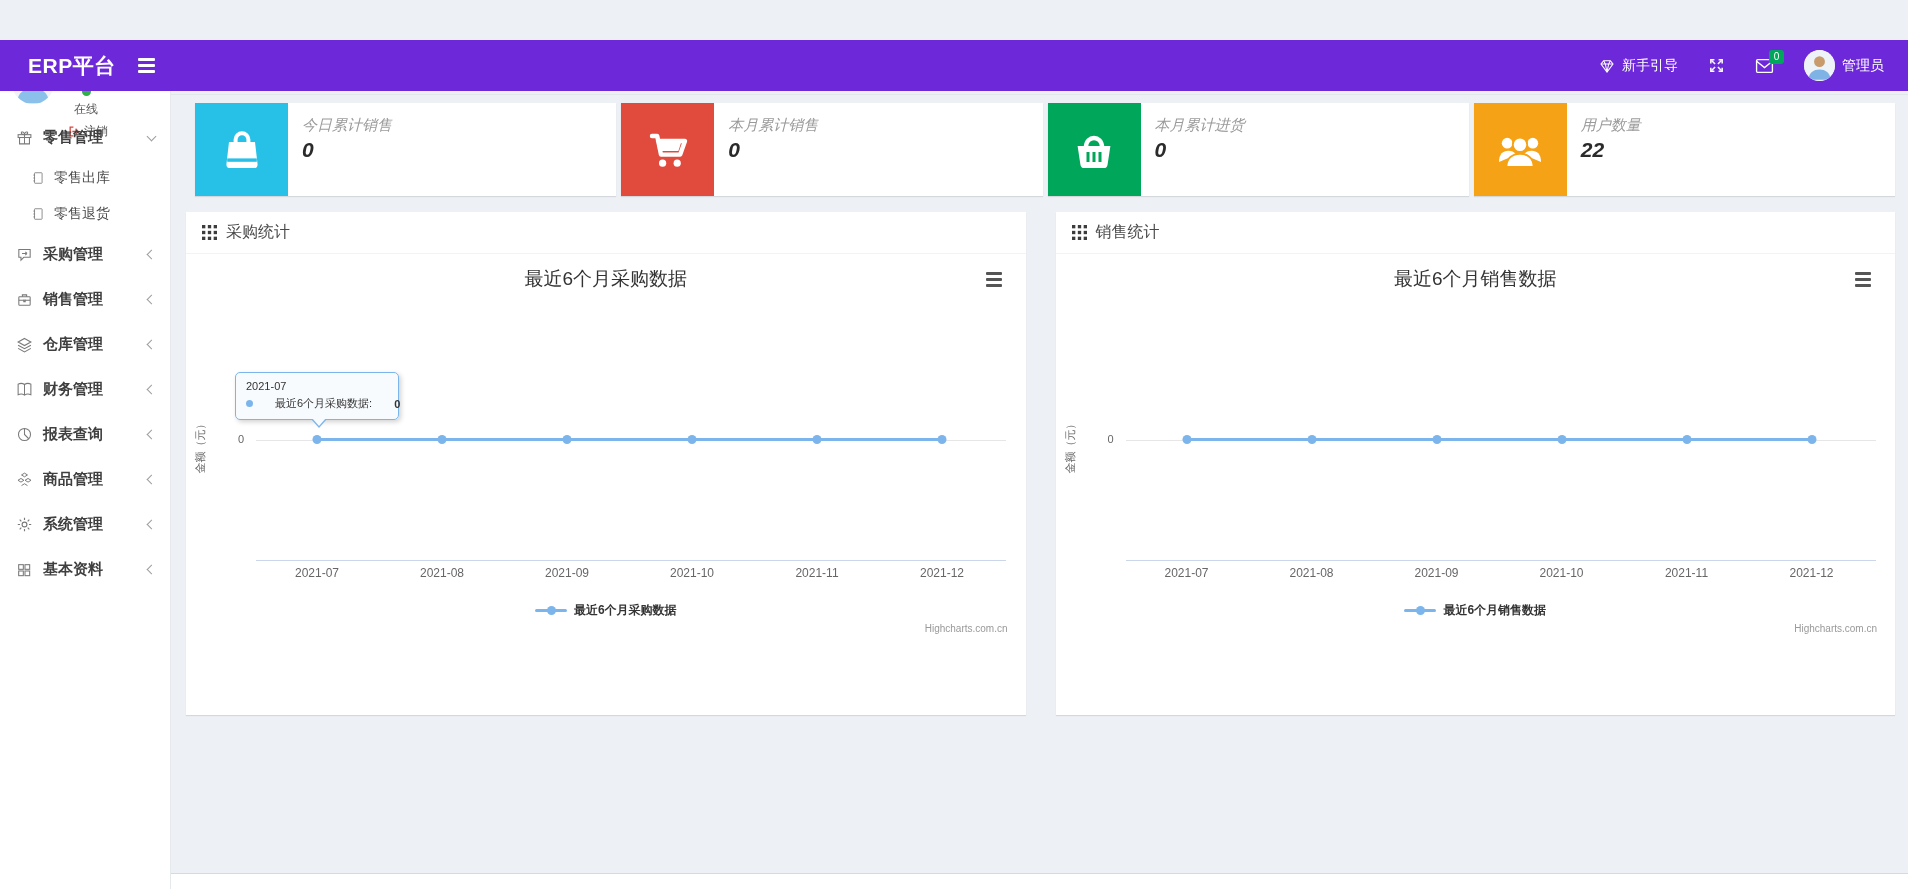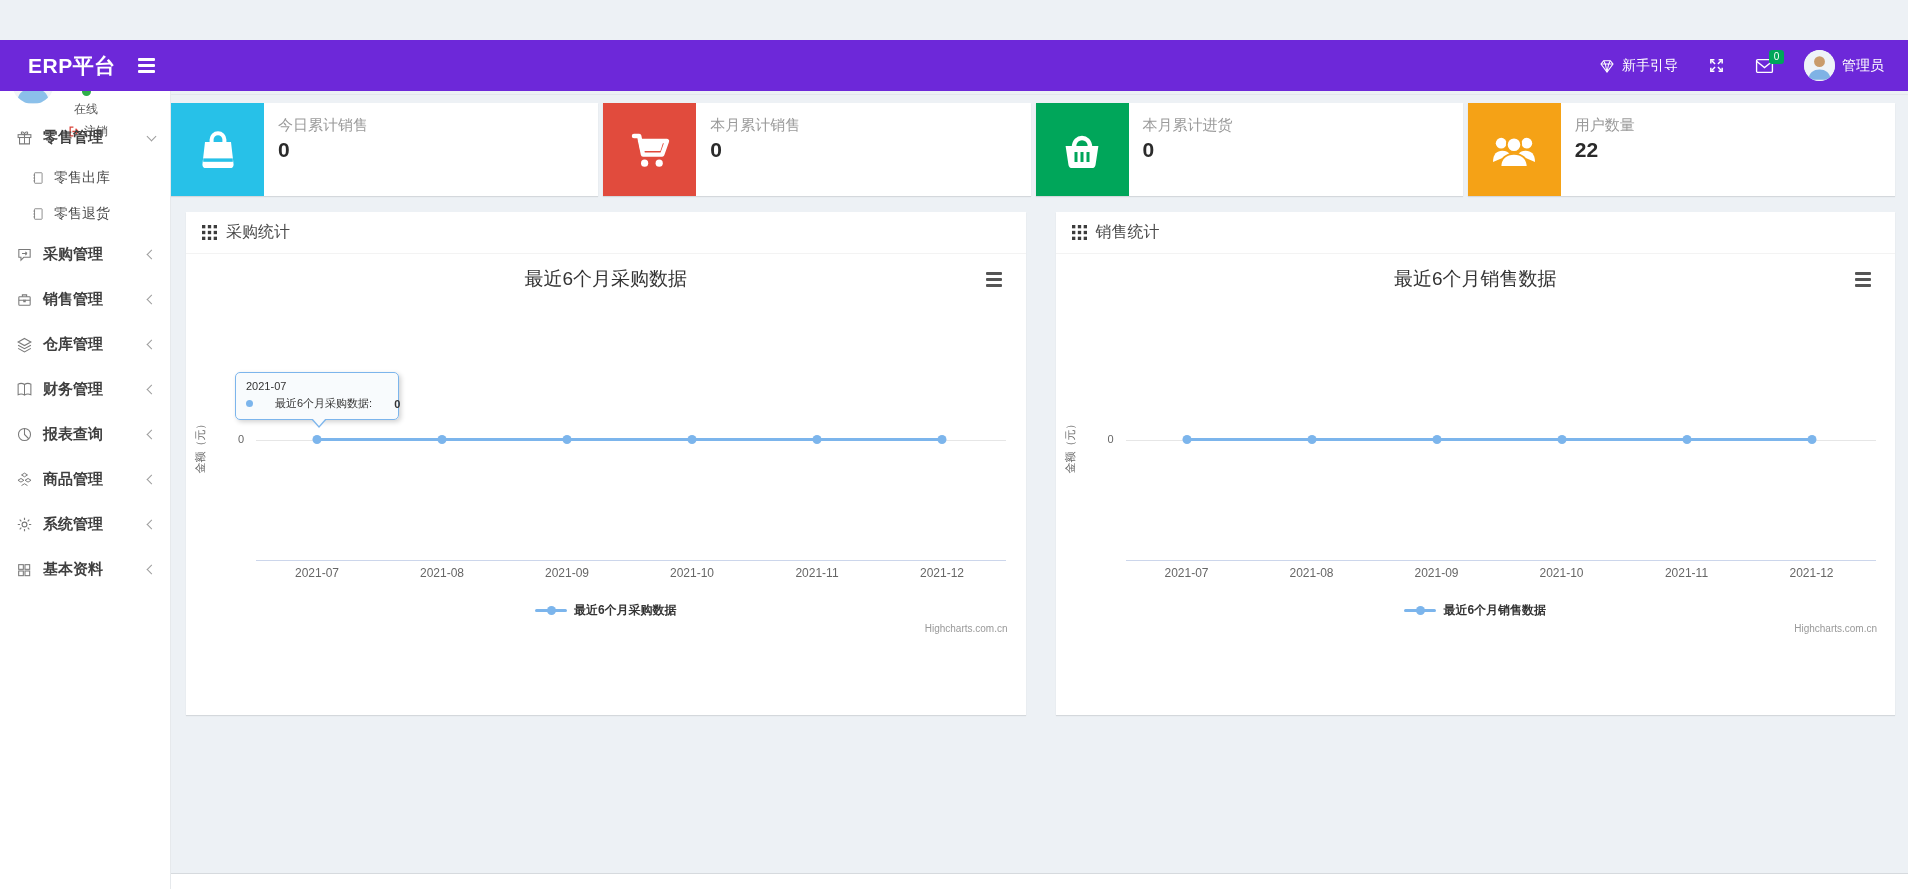--- a/index.html
+++ b/index.html
@@ -43,21 +43,21 @@
     font-size:14px; color:#4a4a4a; cursor:pointer; }
   .submenu-item .micon { color:#808080; display:flex; width:15px; justify-content:center; }
 
   
   .main { position:absolute; left:171px; top:51px; right:0; bottom:0; background:#edf1f5; }
   .tabbar { height:44px; display:flex; align-items:center; padding-left:12px;
     border-bottom:1px solid #e2e7eb; }
   .tab-home { height:27px; background:#3095f2; color:#fff; border-radius:3px;
     display:inline-flex; align-items:center; gap:7px; padding:0 18px; font-size:13px; cursor:pointer; }
 
-  .cards-row { display:flex; gap:5px; margin:8px 13px 0 0; }
+  .cards-row { display:flex; gap:5px; margin:8px 13px 0 24px;font-style:italic; }
   .card { flex:1; height:93px; background:#fff; display:flex; box-shadow:0 1px 1px rgba(0,0,0,.1); }
   .card-icon { width:93px; height:93px; display:flex; align-items:center; justify-content:center; flex:0 0 auto; }
   .card-body { padding:13px 14px; }
   .card-label { font-size:15px; color:#9a9a9a; }
   .card-value { font-size:21px; font-weight:bold; color:#2b2b2b; margin-top:3px; }
 
   .panels-row { display:flex; gap:30px; margin:16px 13px 0 15px; }
   .panel { flex:1; background:#fff; box-shadow:0 1px 1px rgba(0,0,0,.1); height:503px; }
   .panel-header { height:42px; display:flex; align-items:center; gap:9px; padding:0 16px;
     font-size:16px; color:#4a4a4a; border-bottom:1px solid #f3f3f3; }

